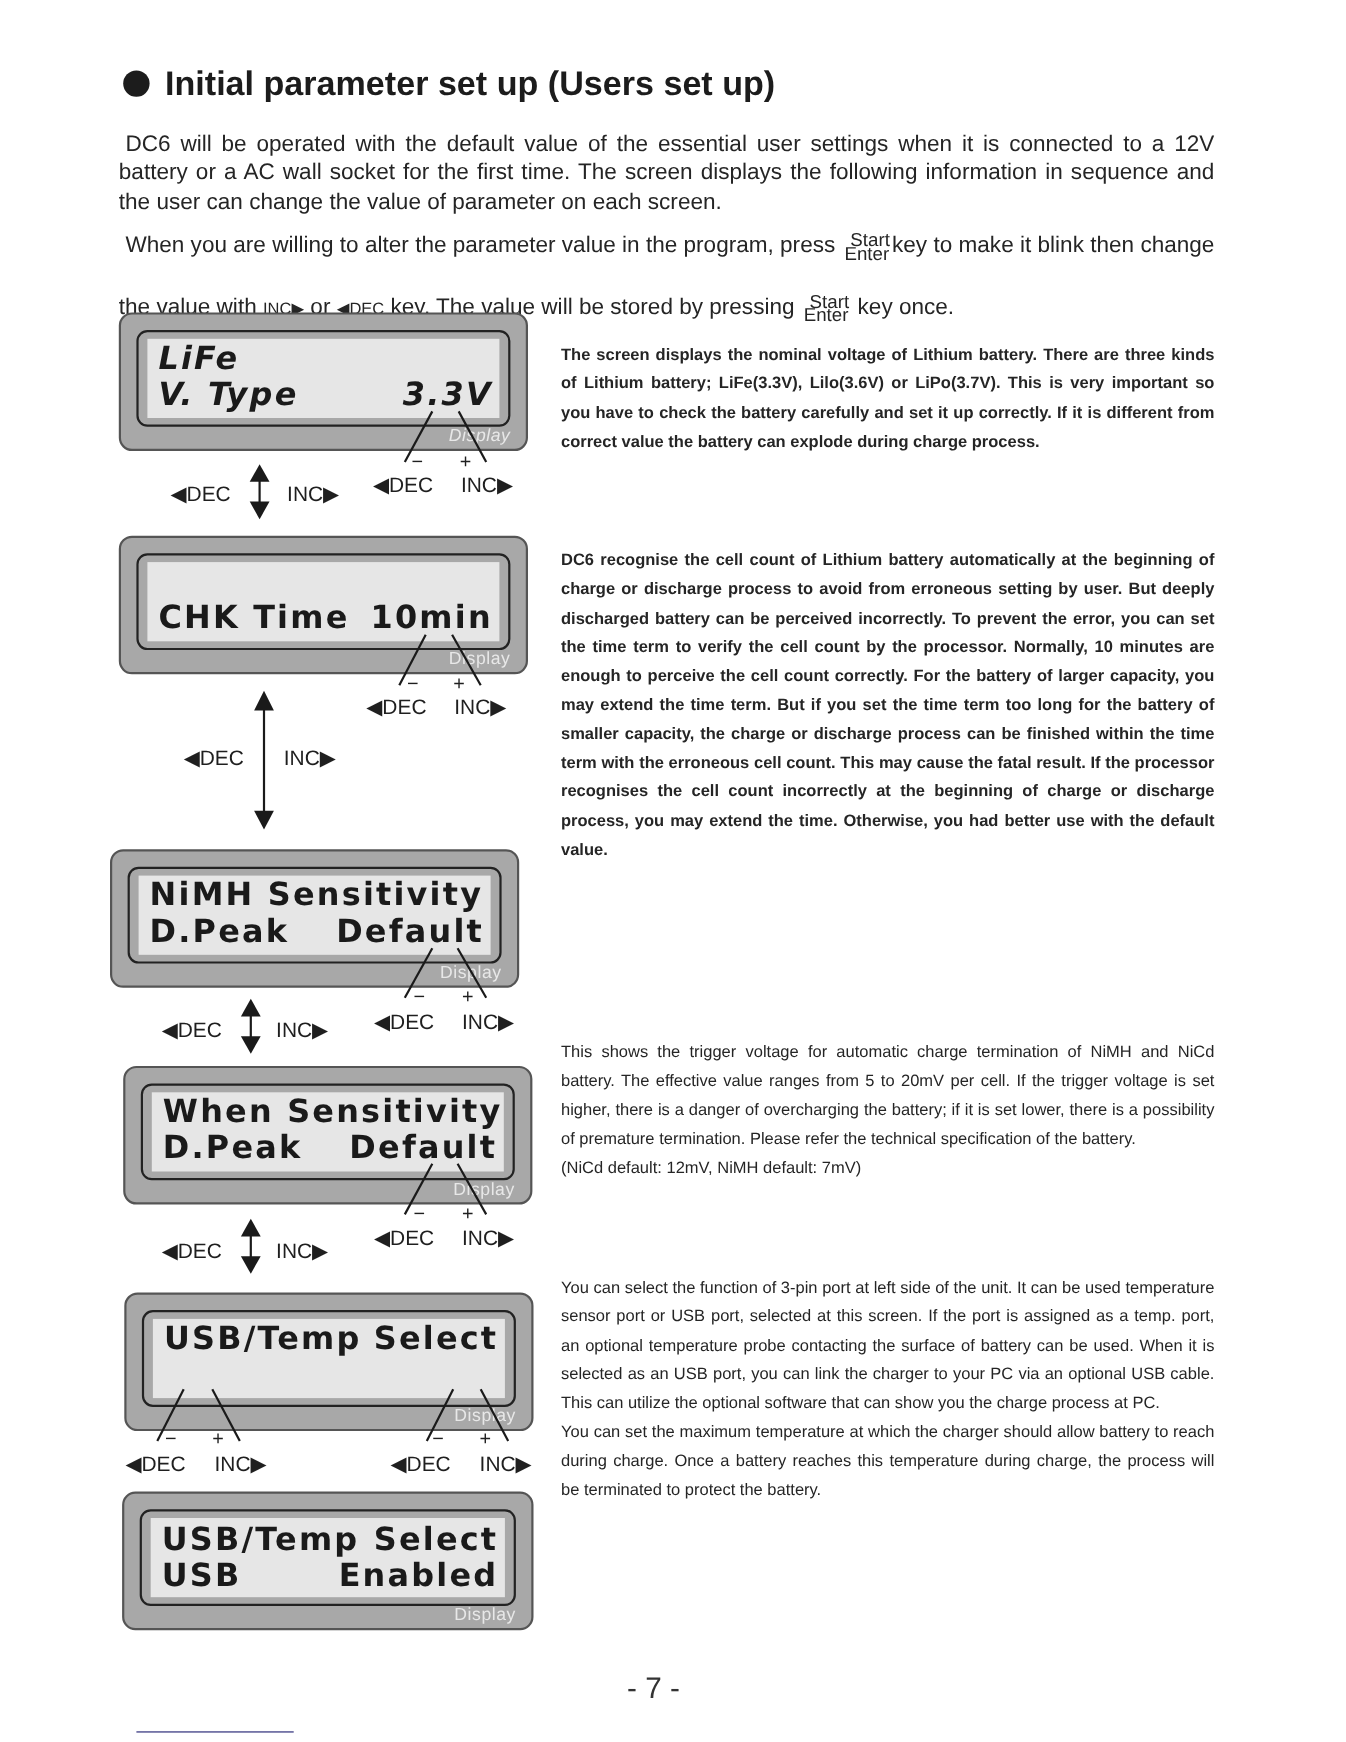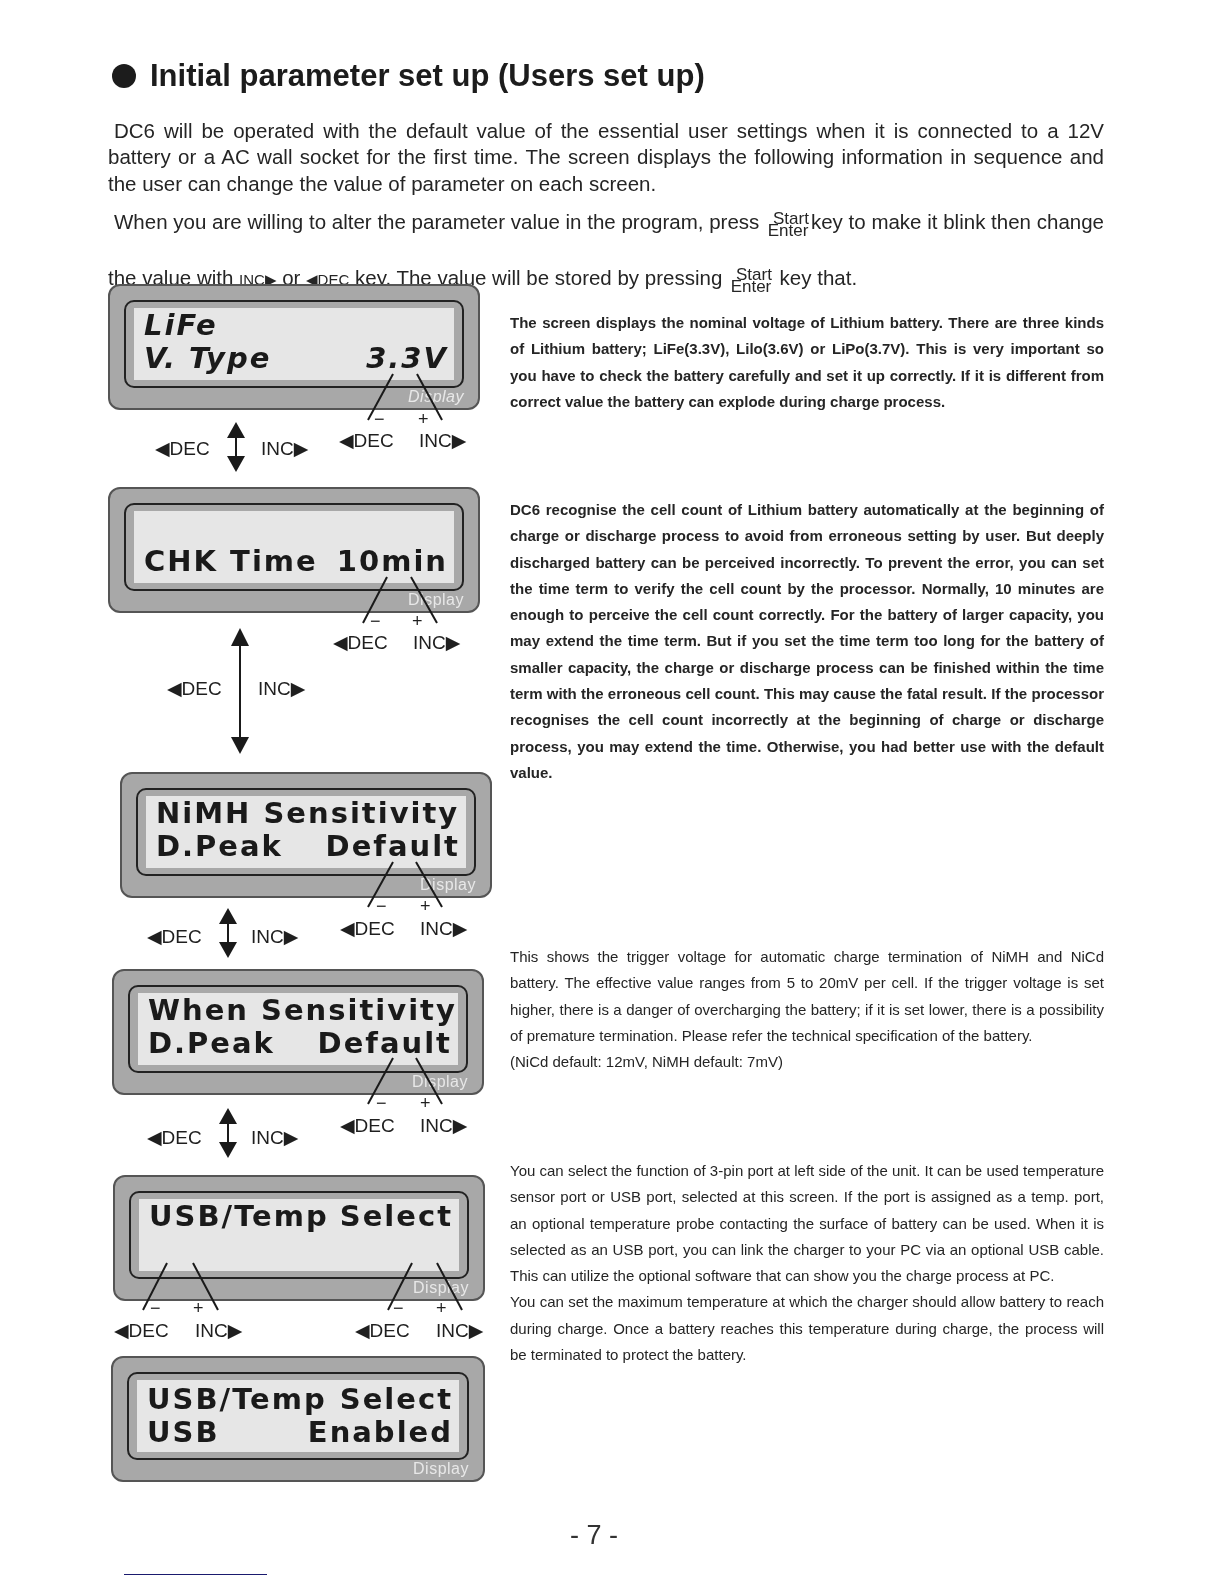--- a/index.html
+++ b/index.html
@@ -43,40 +43,40 @@
 <div class="abs intro">
   <p style="text-indent:6px">DC6 will be operated with the default value of the essential user settings when it is connected to a 12V battery or a AC wall socket for the first time. The screen displays the following information in sequence and the user can change the value of parameter on each screen.</p>
   <p style="text-indent:6px">
     <span>When you are willing to alter the parameter value in the program, press</span>
     <span class="stack"><span>Start</span><br><span>Enter</span></span><span>key to make it blink then change the value with</span>
     <span class="keysm">INC▶</span>
     <span>or</span>
     <span class="keysm">◀DEC</span>
     <span>key. The value will be stored by pressing</span>
     <span class="stack"><span>Start</span><br><span>Enter</span></span>
-    <span>key that.</span>
+    <span>key once.</span>
   </p>
 </div>
 
 <div class="lcd" style="left:108px;top:284px;width:372px;height:126px;font-style:italic;">
   <div class="frame"></div>
     <div class="glass"></div>
   <div class="line" style="top:22px;"><span>LiFe</span><span></span></div>
   <div class="line" style="top:55px;"><span>V. Type</span><span>3.3V</span></div>
   <div class="disp">Display</div>
 </div>
 
 <div class="lcd" style="left:108px;top:487px;width:372px;height:126px;">
   <div class="frame"></div>
     <div class="glass"></div>
   <div class="line" style="top:55px;"><span>CHK Time</span><span>10min</span></div>
   <div class="disp">Display</div>
 </div>
 
-<div class="lcd" style="left:120px;top:772px;width:372px;height:126px;">
+<div class="lcd" style="left:100px;top:772px;width:372px;height:126px;">
   <div class="frame"></div>
     <div class="glass"></div>
   <div class="line" style="top:22px;"><span>NiMH Sensitivity</span><span></span></div>
   <div class="line" style="top:55px;"><span>D.Peak</span><span>Default</span></div>
   <div class="disp">Display</div>
 </div>
 
 <div class="lcd" style="left:112px;top:969px;width:372px;height:126px;">
   <div class="frame"></div>
     <div class="glass"></div>

